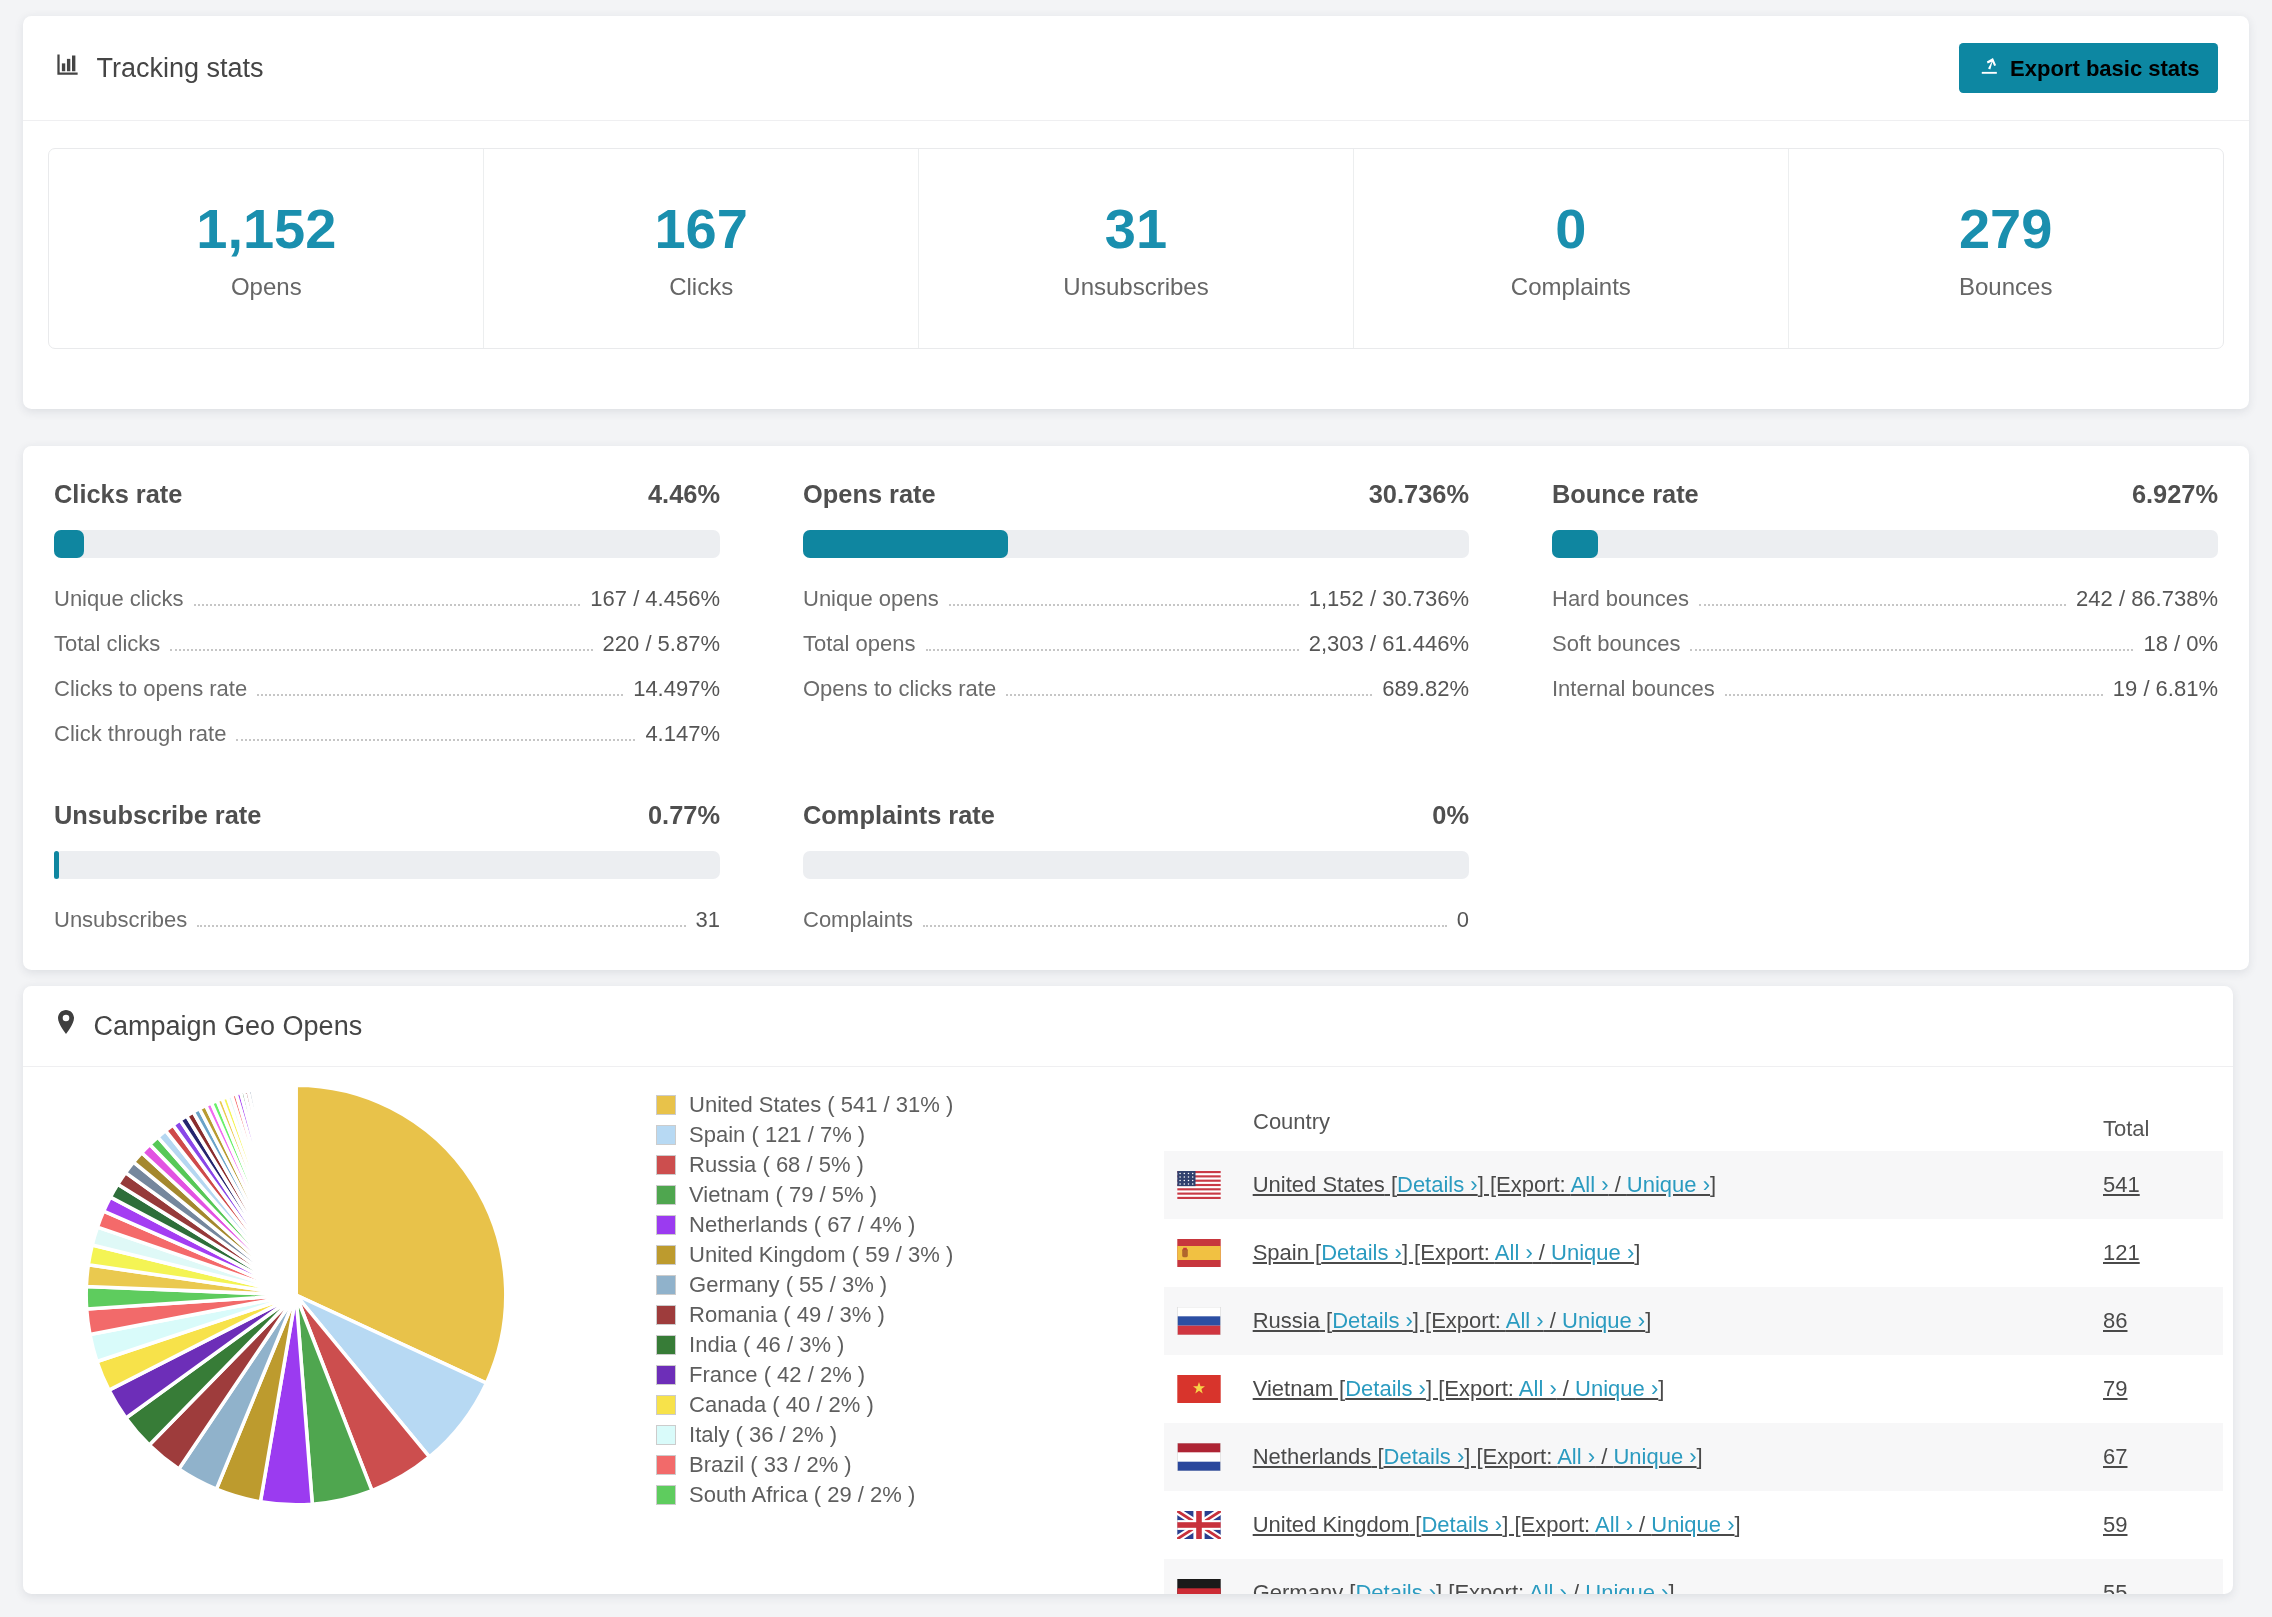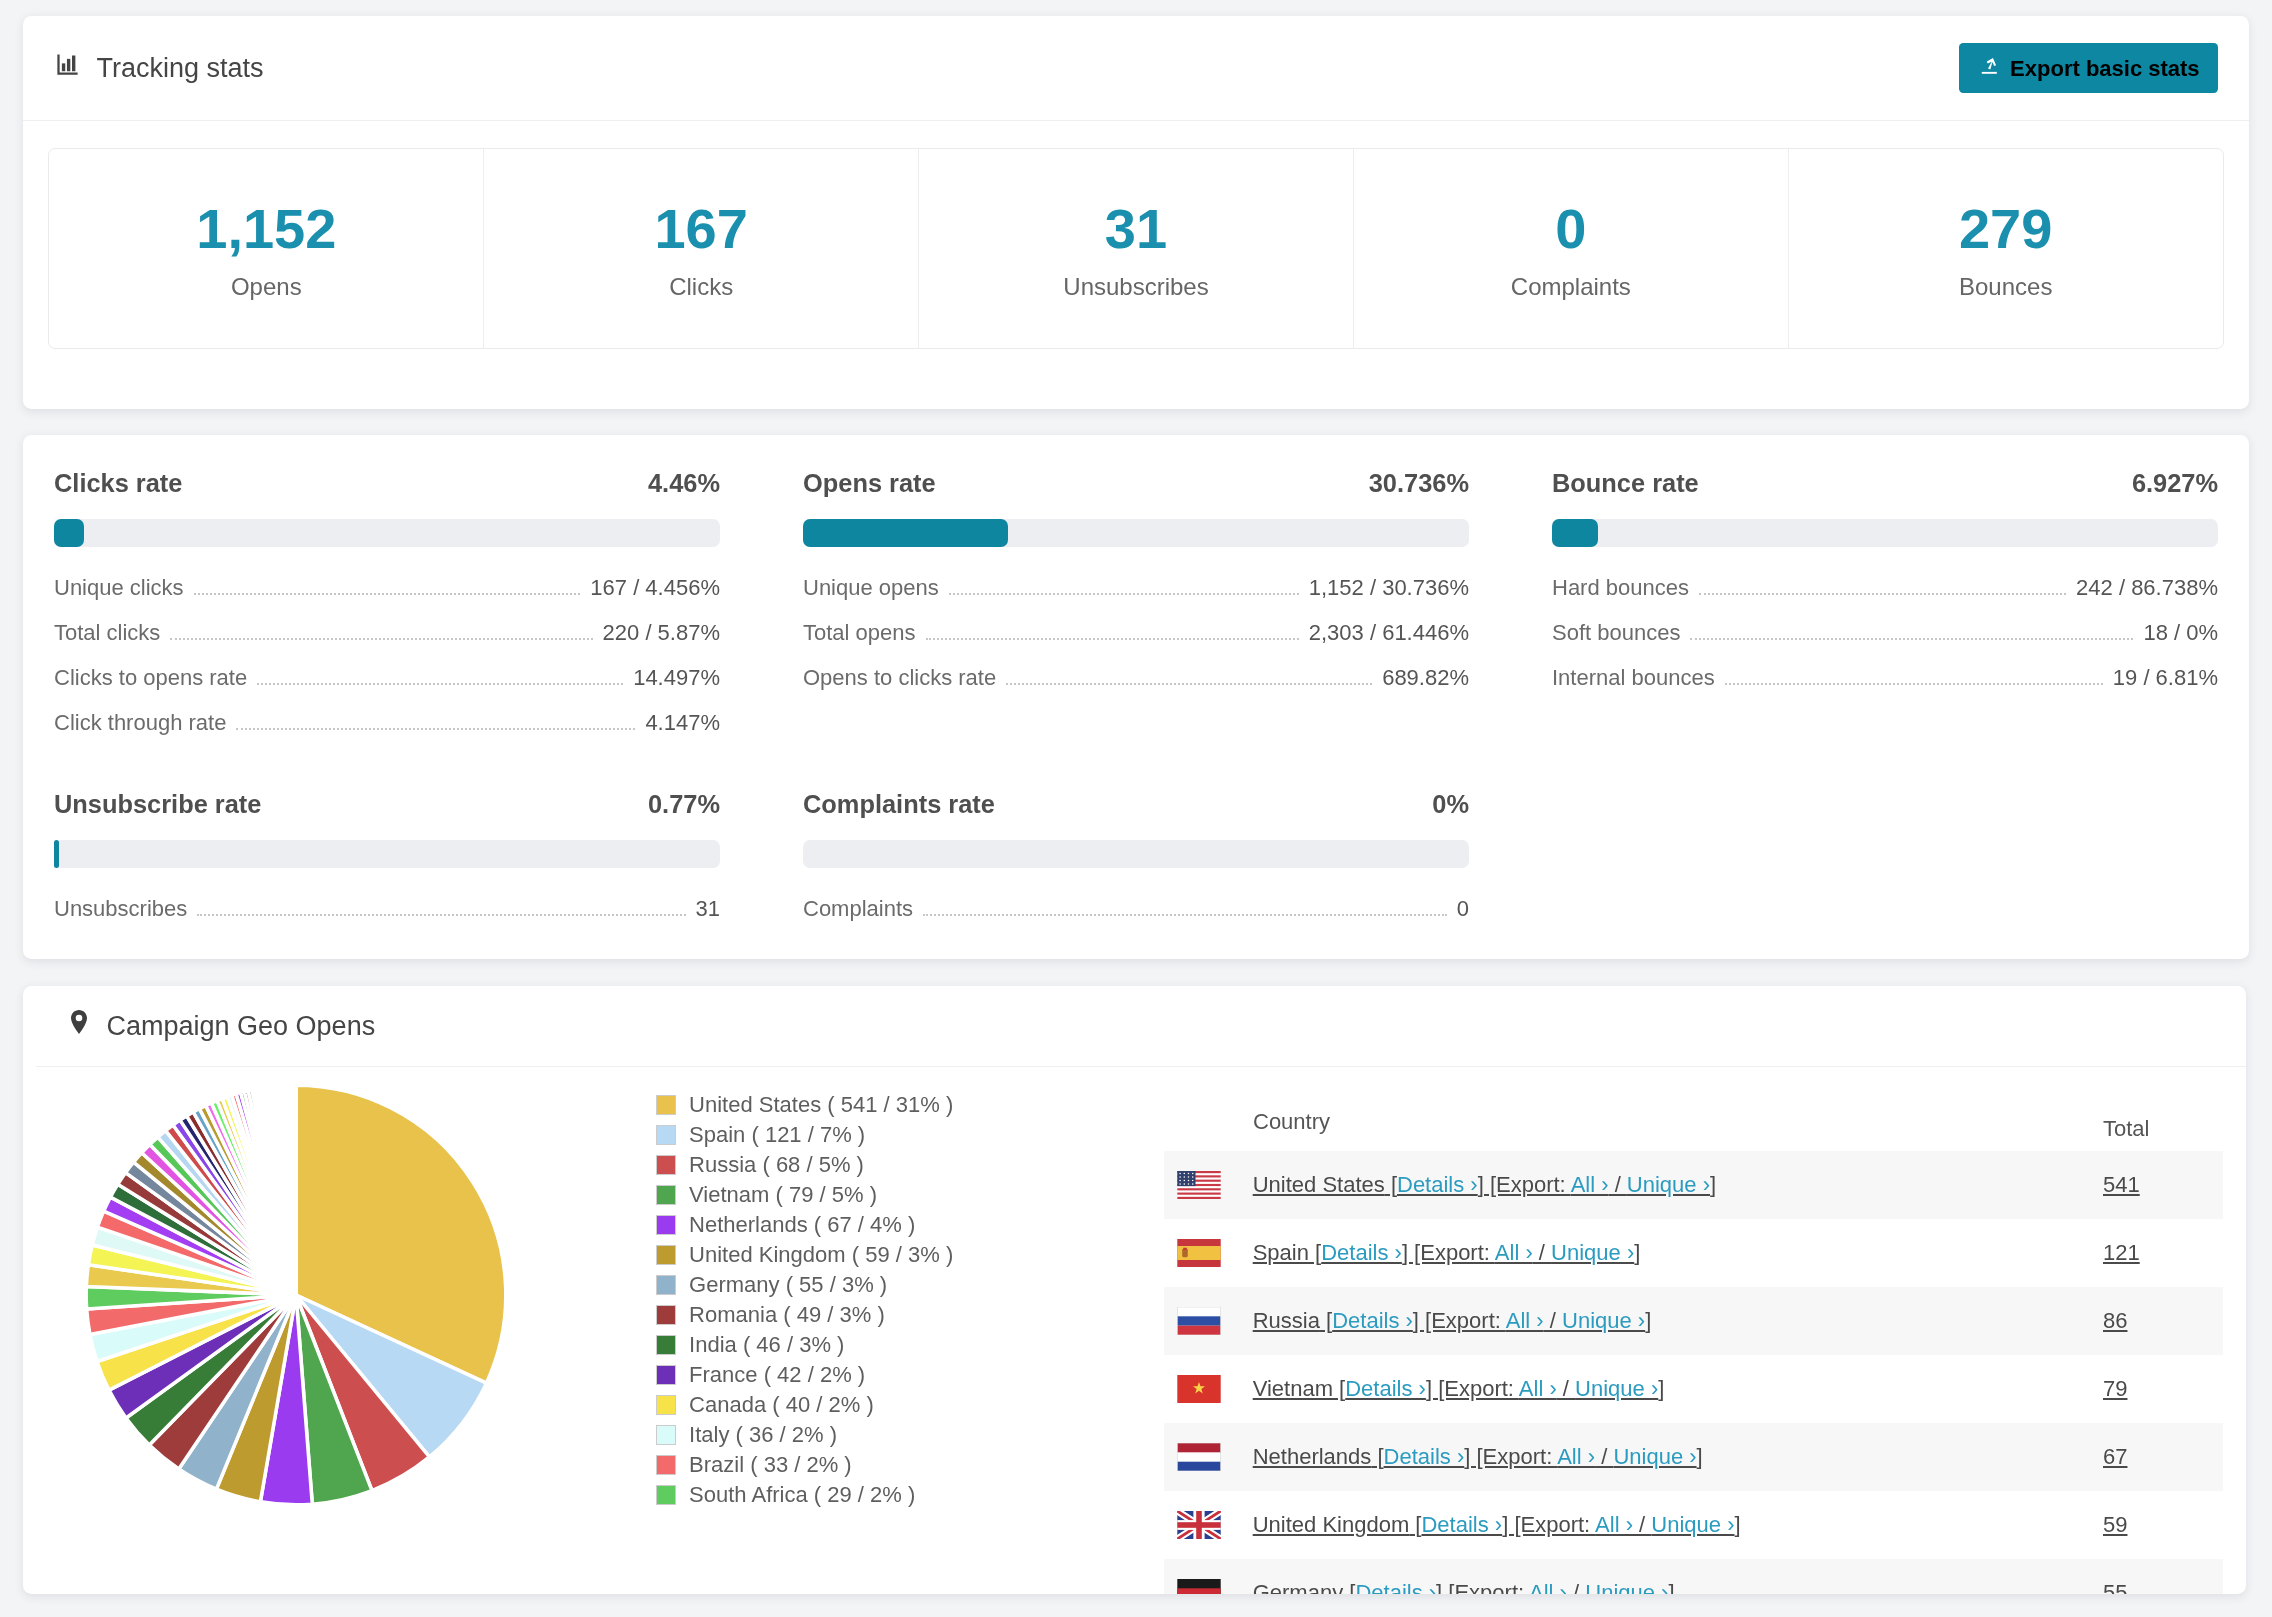--- a/index.html
+++ b/index.html
@@ -14,32 +14,32 @@
   .btn-export{display:flex;align-items:flex-end;gap:10px;background:#0d87a2;color:#000000;
               font-size:22px;padding:10.6px 18.4px;border-radius:4.2px;border:none;cursor:pointer;font-weight:bold;}
   .counters{position:absolute;left:25.4px;right:25.4px;top:132px;height:199px;
             border:1.4px solid #e9eaec;border-radius:7px;display:flex;background:#fff;}
   .counter{flex:1;display:flex;flex-direction:column;align-items:center;justify-content:center;
            border-right:1.4px solid #eceeef;}
   .counter:last-child{border-right:none;}
   .counter-value{font-size:56px;font-weight:bold;color:#1a8fae;}
   .counter-label{font-size:24px;color:#666;margin-top:11.3px;}
   
-  #card-rates{left:23px;top:435px;width:2226px;height:524px;box-sizing:border-box;padding:34px 31px;}
+  #card-rates{left:23px;top:446px;width:2226px;height:524px;box-sizing:border-box;padding:34px 31px;}
   .rates-grid{display:grid;grid-template-columns:repeat(3,1fr);column-gap:83px;row-gap:54px;}
   .rate-title-row{display:flex;justify-content:space-between;font-weight:bold;font-size:25.4px;
                   color:#4f4f4f;margin-bottom:21px;}
   .bar{height:28px;background:#eceef1;border-radius:7px;margin-bottom:28px;}
   .bar-fill{height:100%;background:#0f86a0;border-radius:7px;}
   .stat-row{display:flex;align-items:flex-end;font-size:22px;color:#6b6b6b;margin-top:19px;}
   .stat-label{white-space:nowrap;}
   .dots{flex:1;border-bottom:2.1px dotted #c6c6c6;margin:0 10px 6.4px 10px;}
   .stat-value{color:#555;white-space:nowrap;}
   
-  #card-geo{left:23px;top:986px;width:2210px;height:608px;overflow:hidden;padding-left:13px;}
+  #card-geo{left:23px;top:986px;width:2210px;height:608px;overflow:hidden;}
   .geo-head{display:flex;align-items:center;padding:0 31px;height:80px;border-bottom:1.4px solid #efeff1;}
   .pie-wrap{position:absolute;left:54px;top:90px;width:438px;height:438px;}
   .legend{position:absolute;left:633px;top:104px;width:466px;}
   .legend-item{display:flex;align-items:center;height:30px;font-size:22px;color:#5e5e5e;}
   .swatch{width:18.4px;height:18.4px;border:1.4px solid #ccc;margin-right:12.7px;flex:none;}
   .geo-table{position:absolute;left:1141px;top:106px;width:1059px;font-size:22px;}
   .t-head{display:flex;align-items:center;height:59px;color:#555;}
   .t-head .country-col{flex:1;padding-left:89px;}
   .t-head .total-col{width:120px;margin-top:15px;}
   .t-row{display:flex;align-items:center;height:68px;color:#4a4a4a;text-decoration:underline;}

